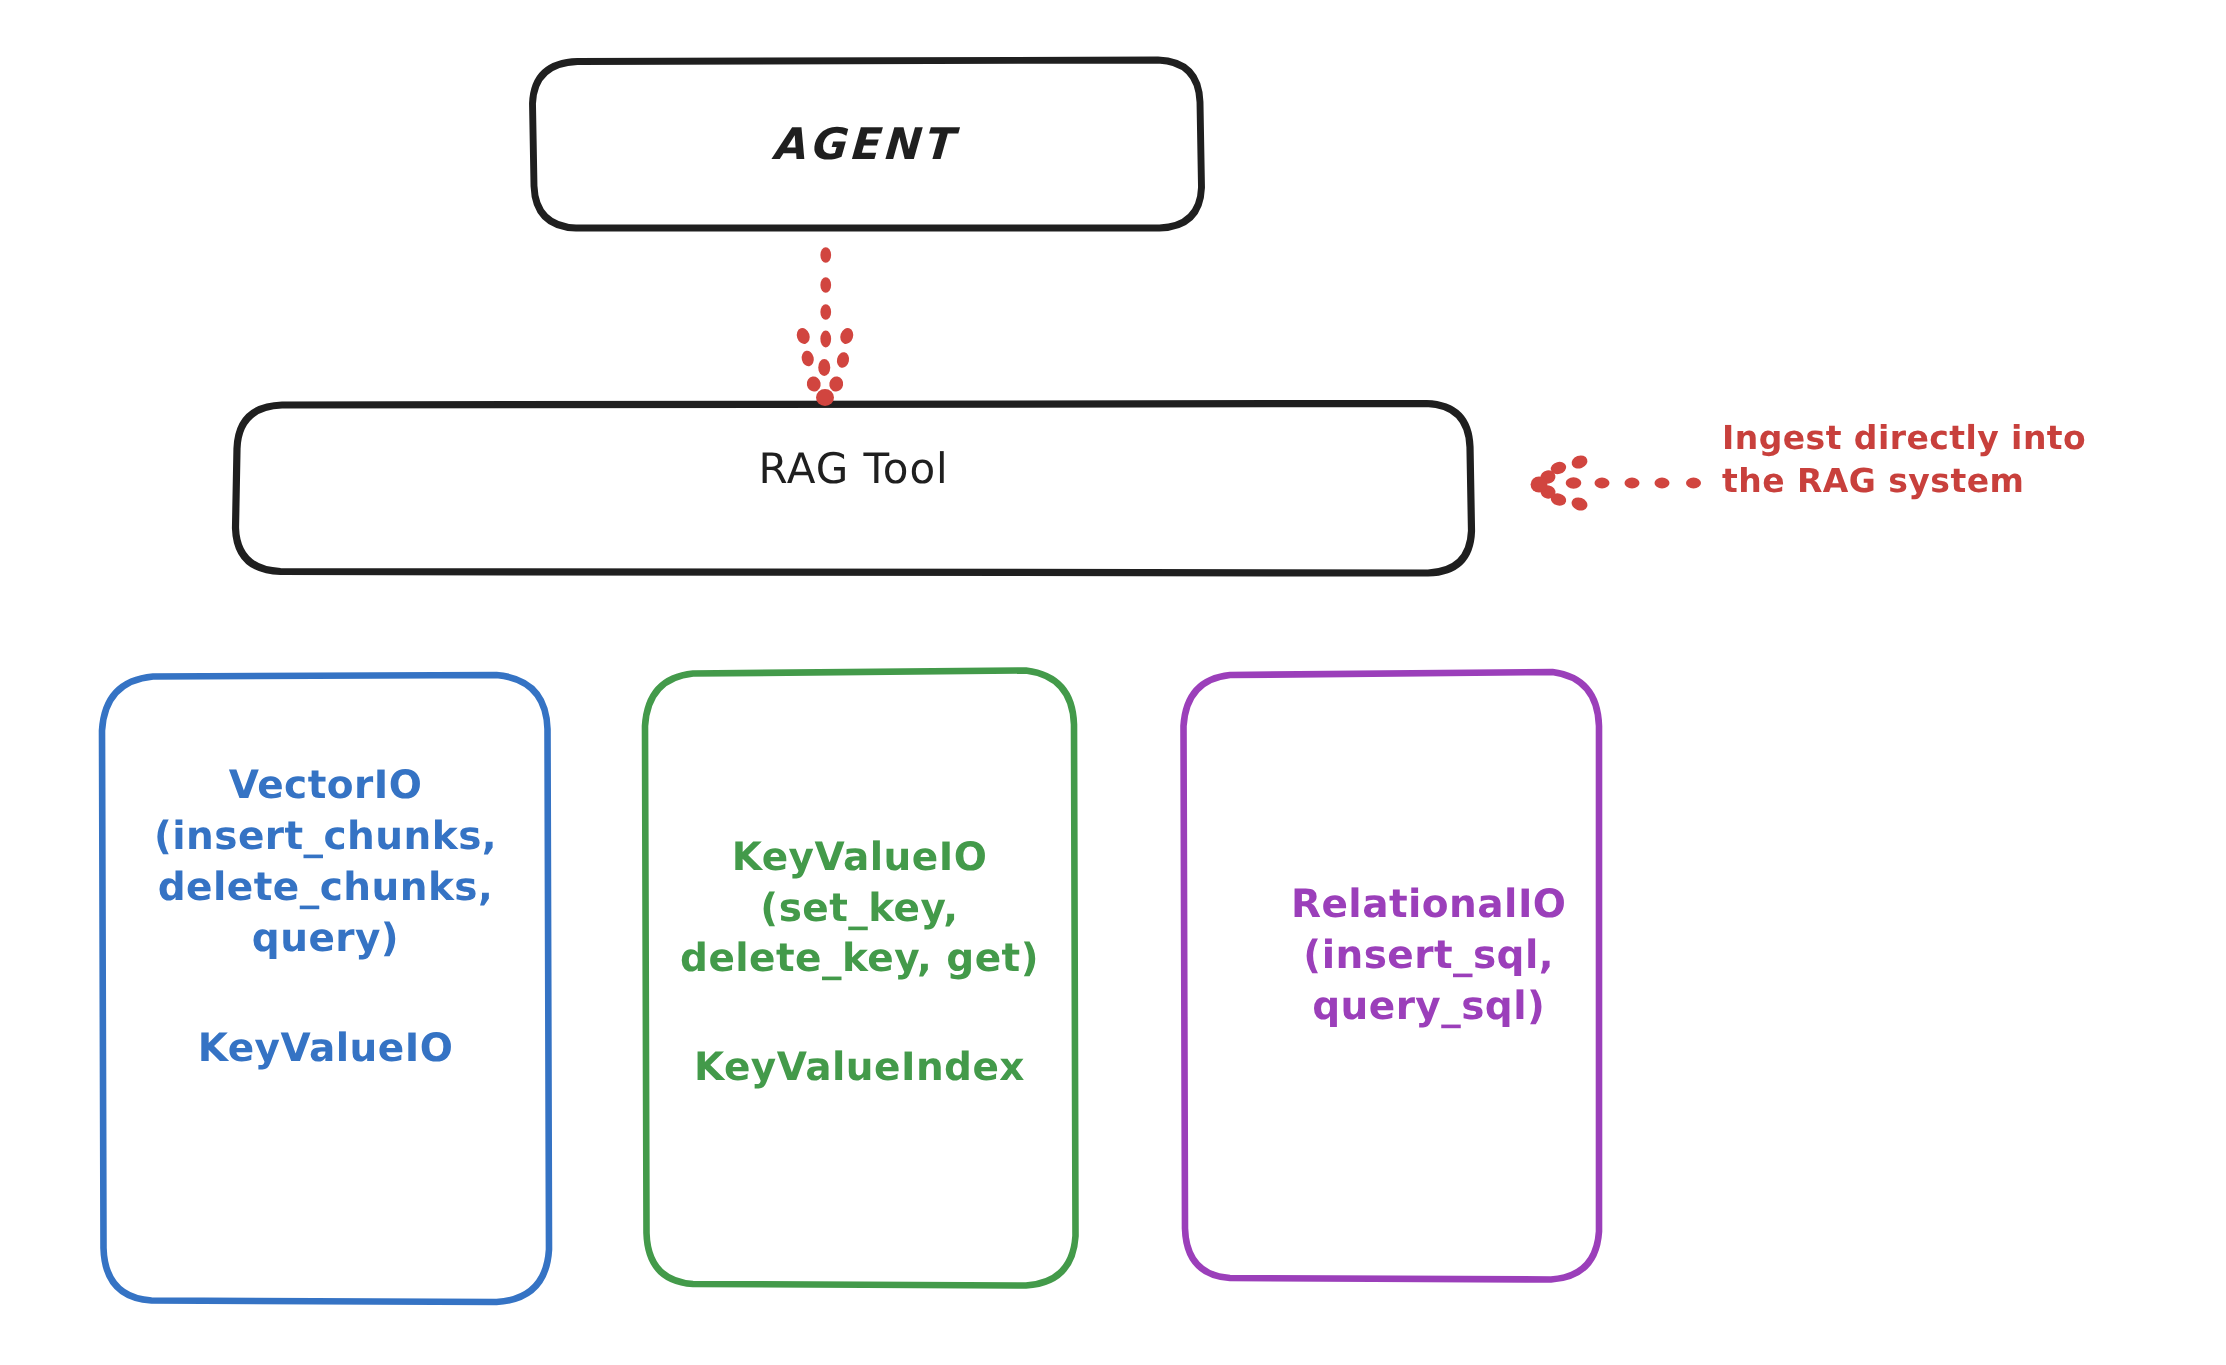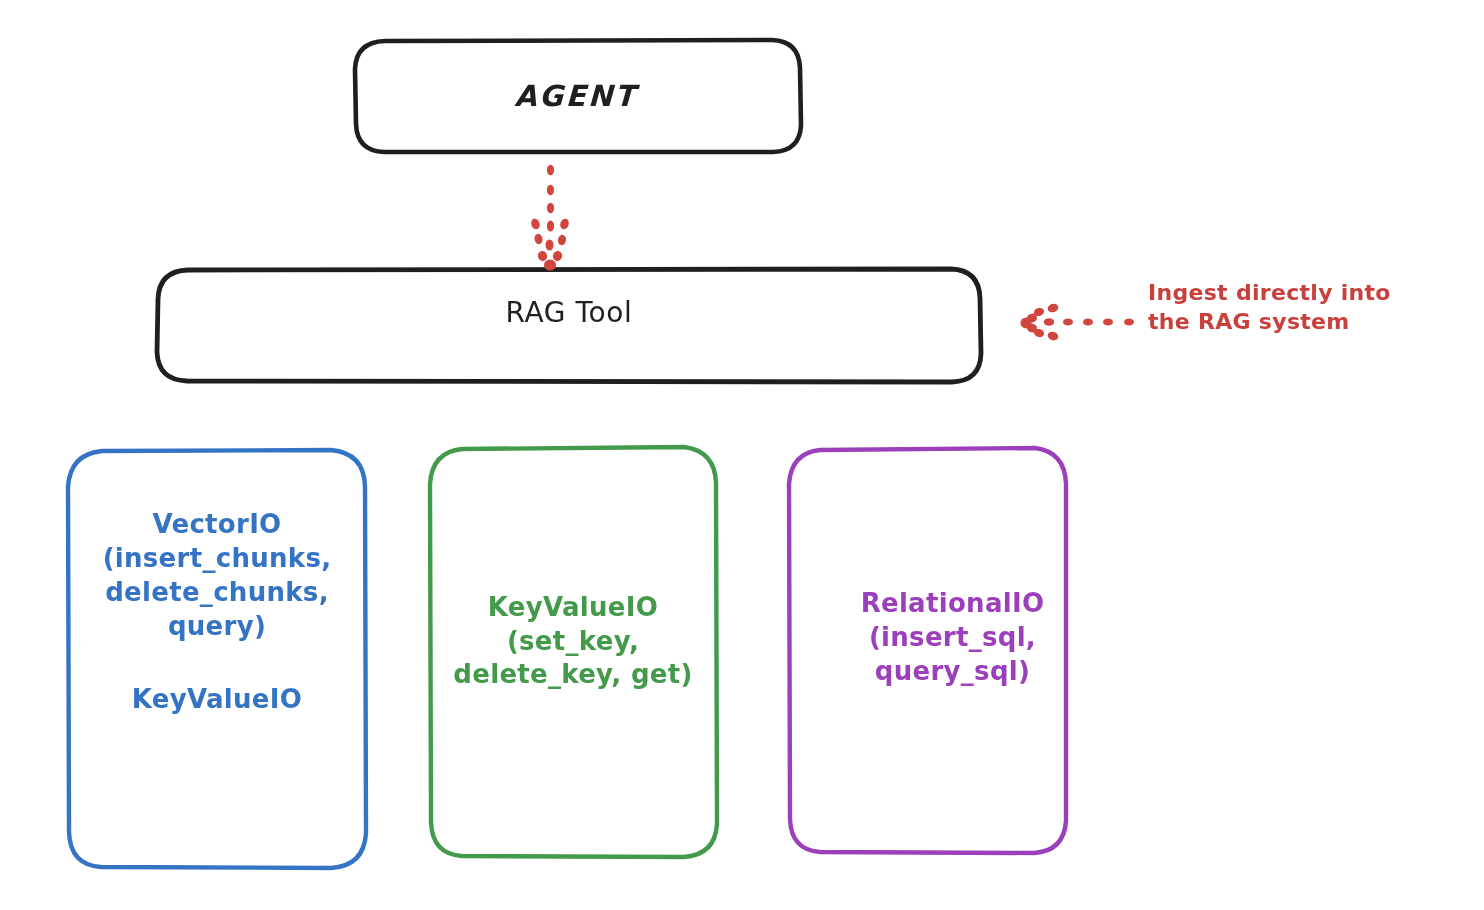--- a/index.html
+++ b/index.html
@@ -180,20 +180,21 @@
 query)</div>
     <div class="provider-index">KeyValueIO</div>
   </div>
 </div>
 
 <div class="node" id="keyvalue-node">
   <div class="provider-body">
     <div class="provider-label">KeyValueIO
 (set_key,
 delete_key, get)</div>
+    <div class="provider-index">KeyValueIndex</div>
   </div>
 </div>
 
 <div class="node" id="relational-node">
   <div class="provider-body">
     <div class="provider-label">RelationalIO
 (insert_sql,
 query_sql)</div>
   </div>
 </div>

